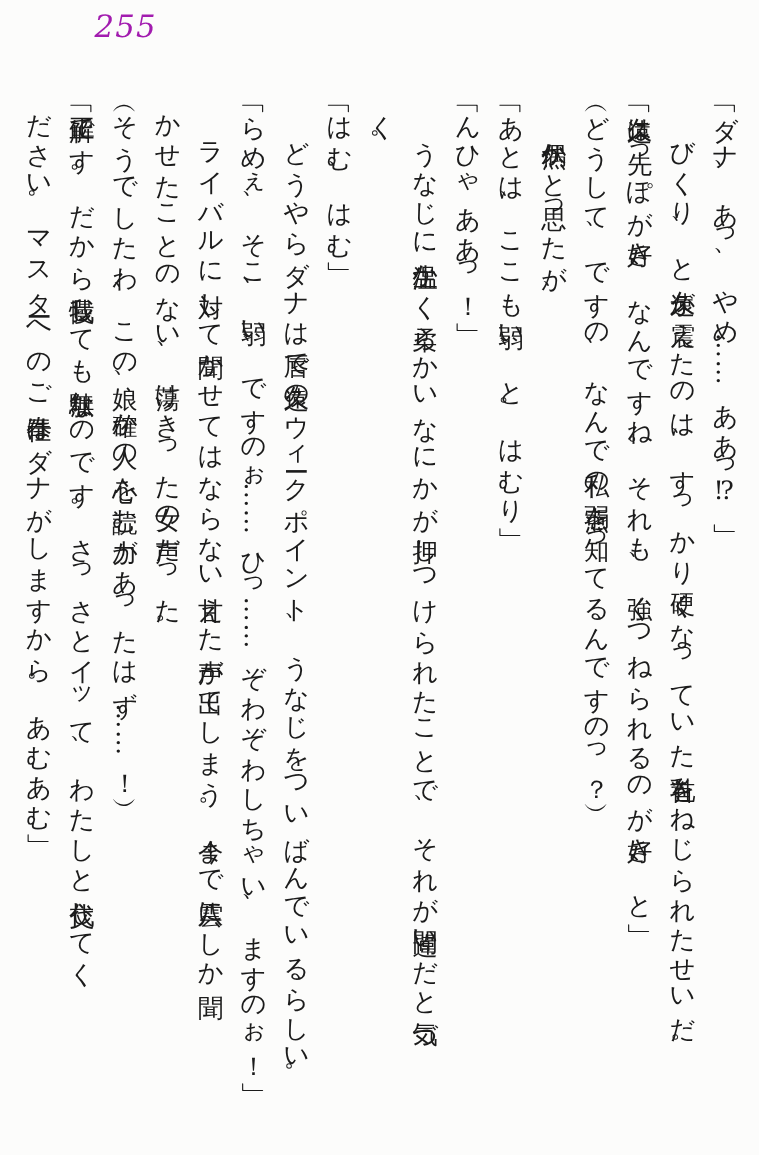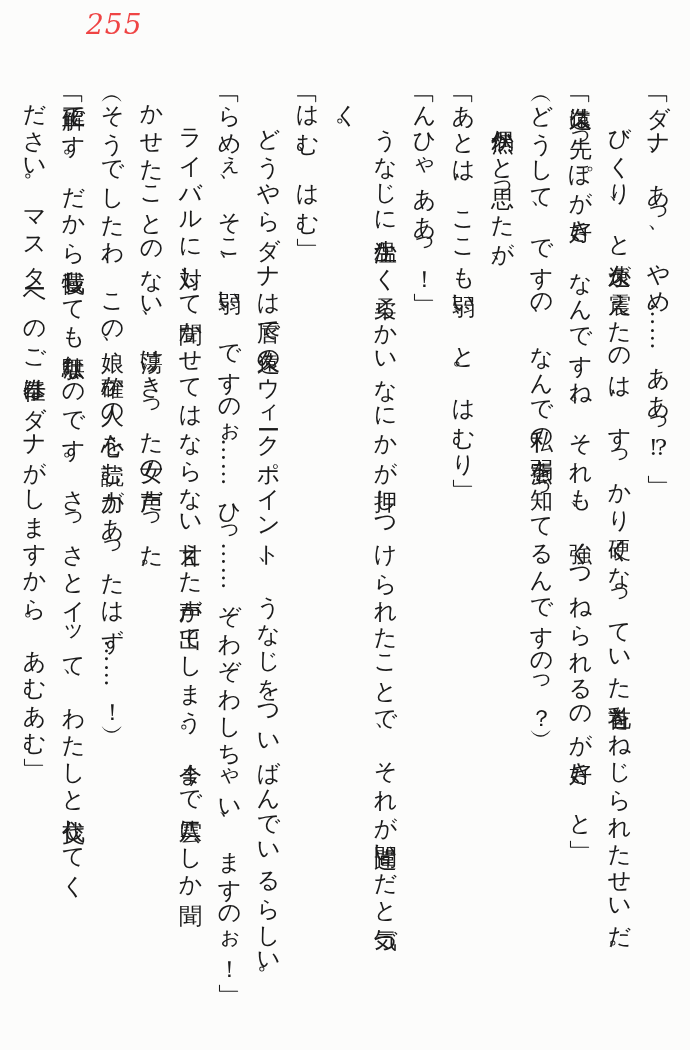--- a/index.html
+++ b/index.html
@@ -13,21 +13,21 @@
     position: relative;
     background: #fcfcfb;
     font-family: "DejaVu Serif", "Liberation Serif", serif;
   }
   .page-number {
     position: absolute;
     top: 8px;
     left: 86px;
     font-size: 28px;
     font-style: italic;
-    color: #ef4444;
+    color: #a21caf;
     letter-spacing: 1px;
   }
   .content {
     position: absolute;
     top: 88px;
     right: 12px;
     width: 666px;
     height: 928px;
     writing-mode: vertical-rl;
     text-orientation: mixed;

